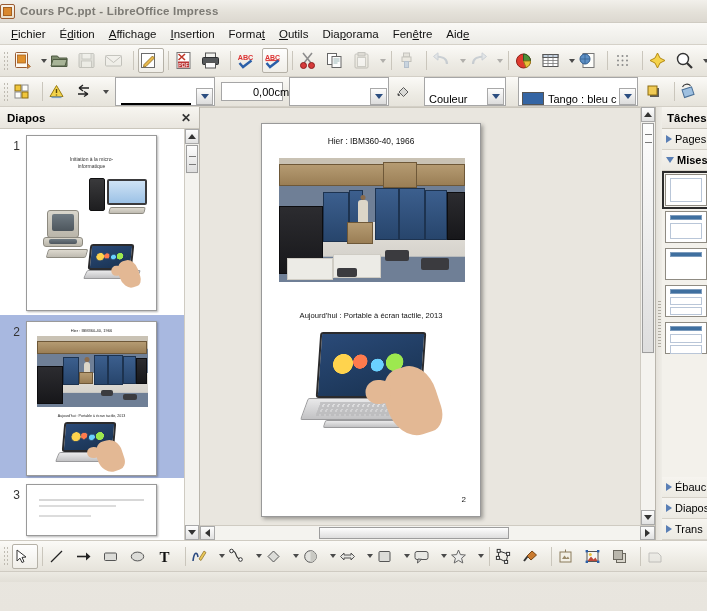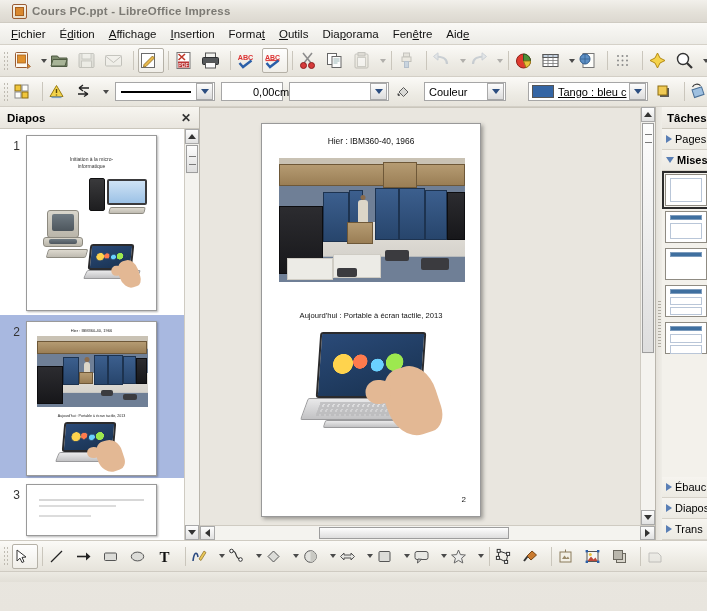--- a/index.html
+++ b/index.html
@@ -7,21 +7,21 @@
     width:707px;height:611px;overflow:hidden;
     font-family:"Liberation Sans",sans-serif;
     font-size:11px;color:#000;
     background:#d9d5cd;
     -webkit-font-smoothing:none;
   }
   #app{position:relative;width:707px;height:611px;overflow:hidden;
        background:linear-gradient(#f3f1ec,#e8e5de);}
 
   
-  .titlebar{height:22px;display:flex;align-items:center;gap:5px;padding:0 12px;
+  .titlebar{height:22px;display:flex;align-items:center;gap:5px;padding:0 0;
     background:linear-gradient(#f2f0eb,#e4e1d9 55%,#dcd8d0);
     border-bottom:1px solid #cfcbc2;}
   .tb-icon{width:15px;height:15px;border:1px solid #9a5c33;border-radius:2px;
     background:linear-gradient(#f7f2ea,#e8ddc9);position:relative;box-sizing:border-box;}
   .tb-icon:after{content:"";position:absolute;left:2px;top:2px;width:9px;height:9px;
     background:#d9882f;border:1px solid #a6601f;box-sizing:border-box;}
   .tb-title{font-weight:bold;font-size:11.5px;color:#7c7a74;letter-spacing:.2px;}
 
   
   .menubar{height:21px;display:flex;align-items:center;gap:0px;padding:0 4px;
@@ -41,21 +41,21 @@
     border:1px solid transparent;border-radius:2px;flex:none;position:relative;}
   .tbtn.on{border-color:#b5b1a7;background:linear-gradient(#fefefe,#f0eee8);}
   .sep{width:1px;height:19px;background:#cac6bc;margin:0 3px;flex:none;}
   .arr{width:9px;height:23px;display:flex;align-items:center;justify-content:center;flex:none;}
   .arr:after{content:"";border-left:3px solid transparent;border-right:3px solid transparent;
     border-top:4px solid #4a4a4a;}
   .dis{opacity:.38;}
   svg{display:block;}
 
   
-  .combo{height:19px;border:1px solid #a6a6a6;background:#fff;display:flex;align-items:center;
+  .combo{height:29px;border:1px solid #a6a6a6;background:#fff;display:flex;align-items:flex-end;
     box-sizing:border-box;flex:none;}
   .combo .ctext{flex:1;padding:0 4px;font-size:11px;white-space:nowrap;overflow:hidden;}
   .combo .cbtn{width:17px;height:17px;margin:0 1px 0 0;flex:none;
     background:linear-gradient(#fdfdfd,#dcdcdc);border:1px solid #a9a9a9;
     display:flex;align-items:center;justify-content:center;box-sizing:border-box;}
   .combo .cbtn:after{content:"";border-left:4px solid transparent;border-right:4px solid transparent;
     border-top:5px solid #2b4d80;}
   .spin{height:19px;border:1px solid #a6a6a6;background:#fff;display:flex;align-items:center;
     box-sizing:border-box;flex:none;}
   .spin .stext{padding:0 3px;font-size:11px;margin-left:28px;}
@@ -448,21 +448,21 @@
         <path d="M4 9 L8.5 4.5 L13 9 L8.5 13.5 Z" fill="#d9d9d5" stroke="#5a5a5a"></path>
         <path d="M3 10 c-1.6 2 .6 4 2.2 2.2" fill="#444"></path>
       </svg>
     </div>
 
     <div class="combo" style="width:82px;margin-left:3px;">
       <div class="ctext">Couleur</div>
       <div class="cbtn"></div>
     </div>
 
-    <div class="combo" style="width:120px;margin-left:21px;text-decoration:underline;">
+    <div class="combo" style="width:120px;margin-left:11px;">
       <div class="swatch" style="background:#3465a4;"></div>
       <div class="ctext">Tango : bleu c</div>
       <div class="cbtn"></div>
     </div>
 
     <div class="tbtn" style="margin-left:5px;">
       <svg width="17" height="17" viewBox="0 0 17 17">
         <rect x="5" y="5" width="9" height="9" fill="#5a5a5a"></rect>
         <rect x="3" y="3" width="9" height="9" fill="#f0ca54" stroke="#8c6d10"></rect>
       </svg>

